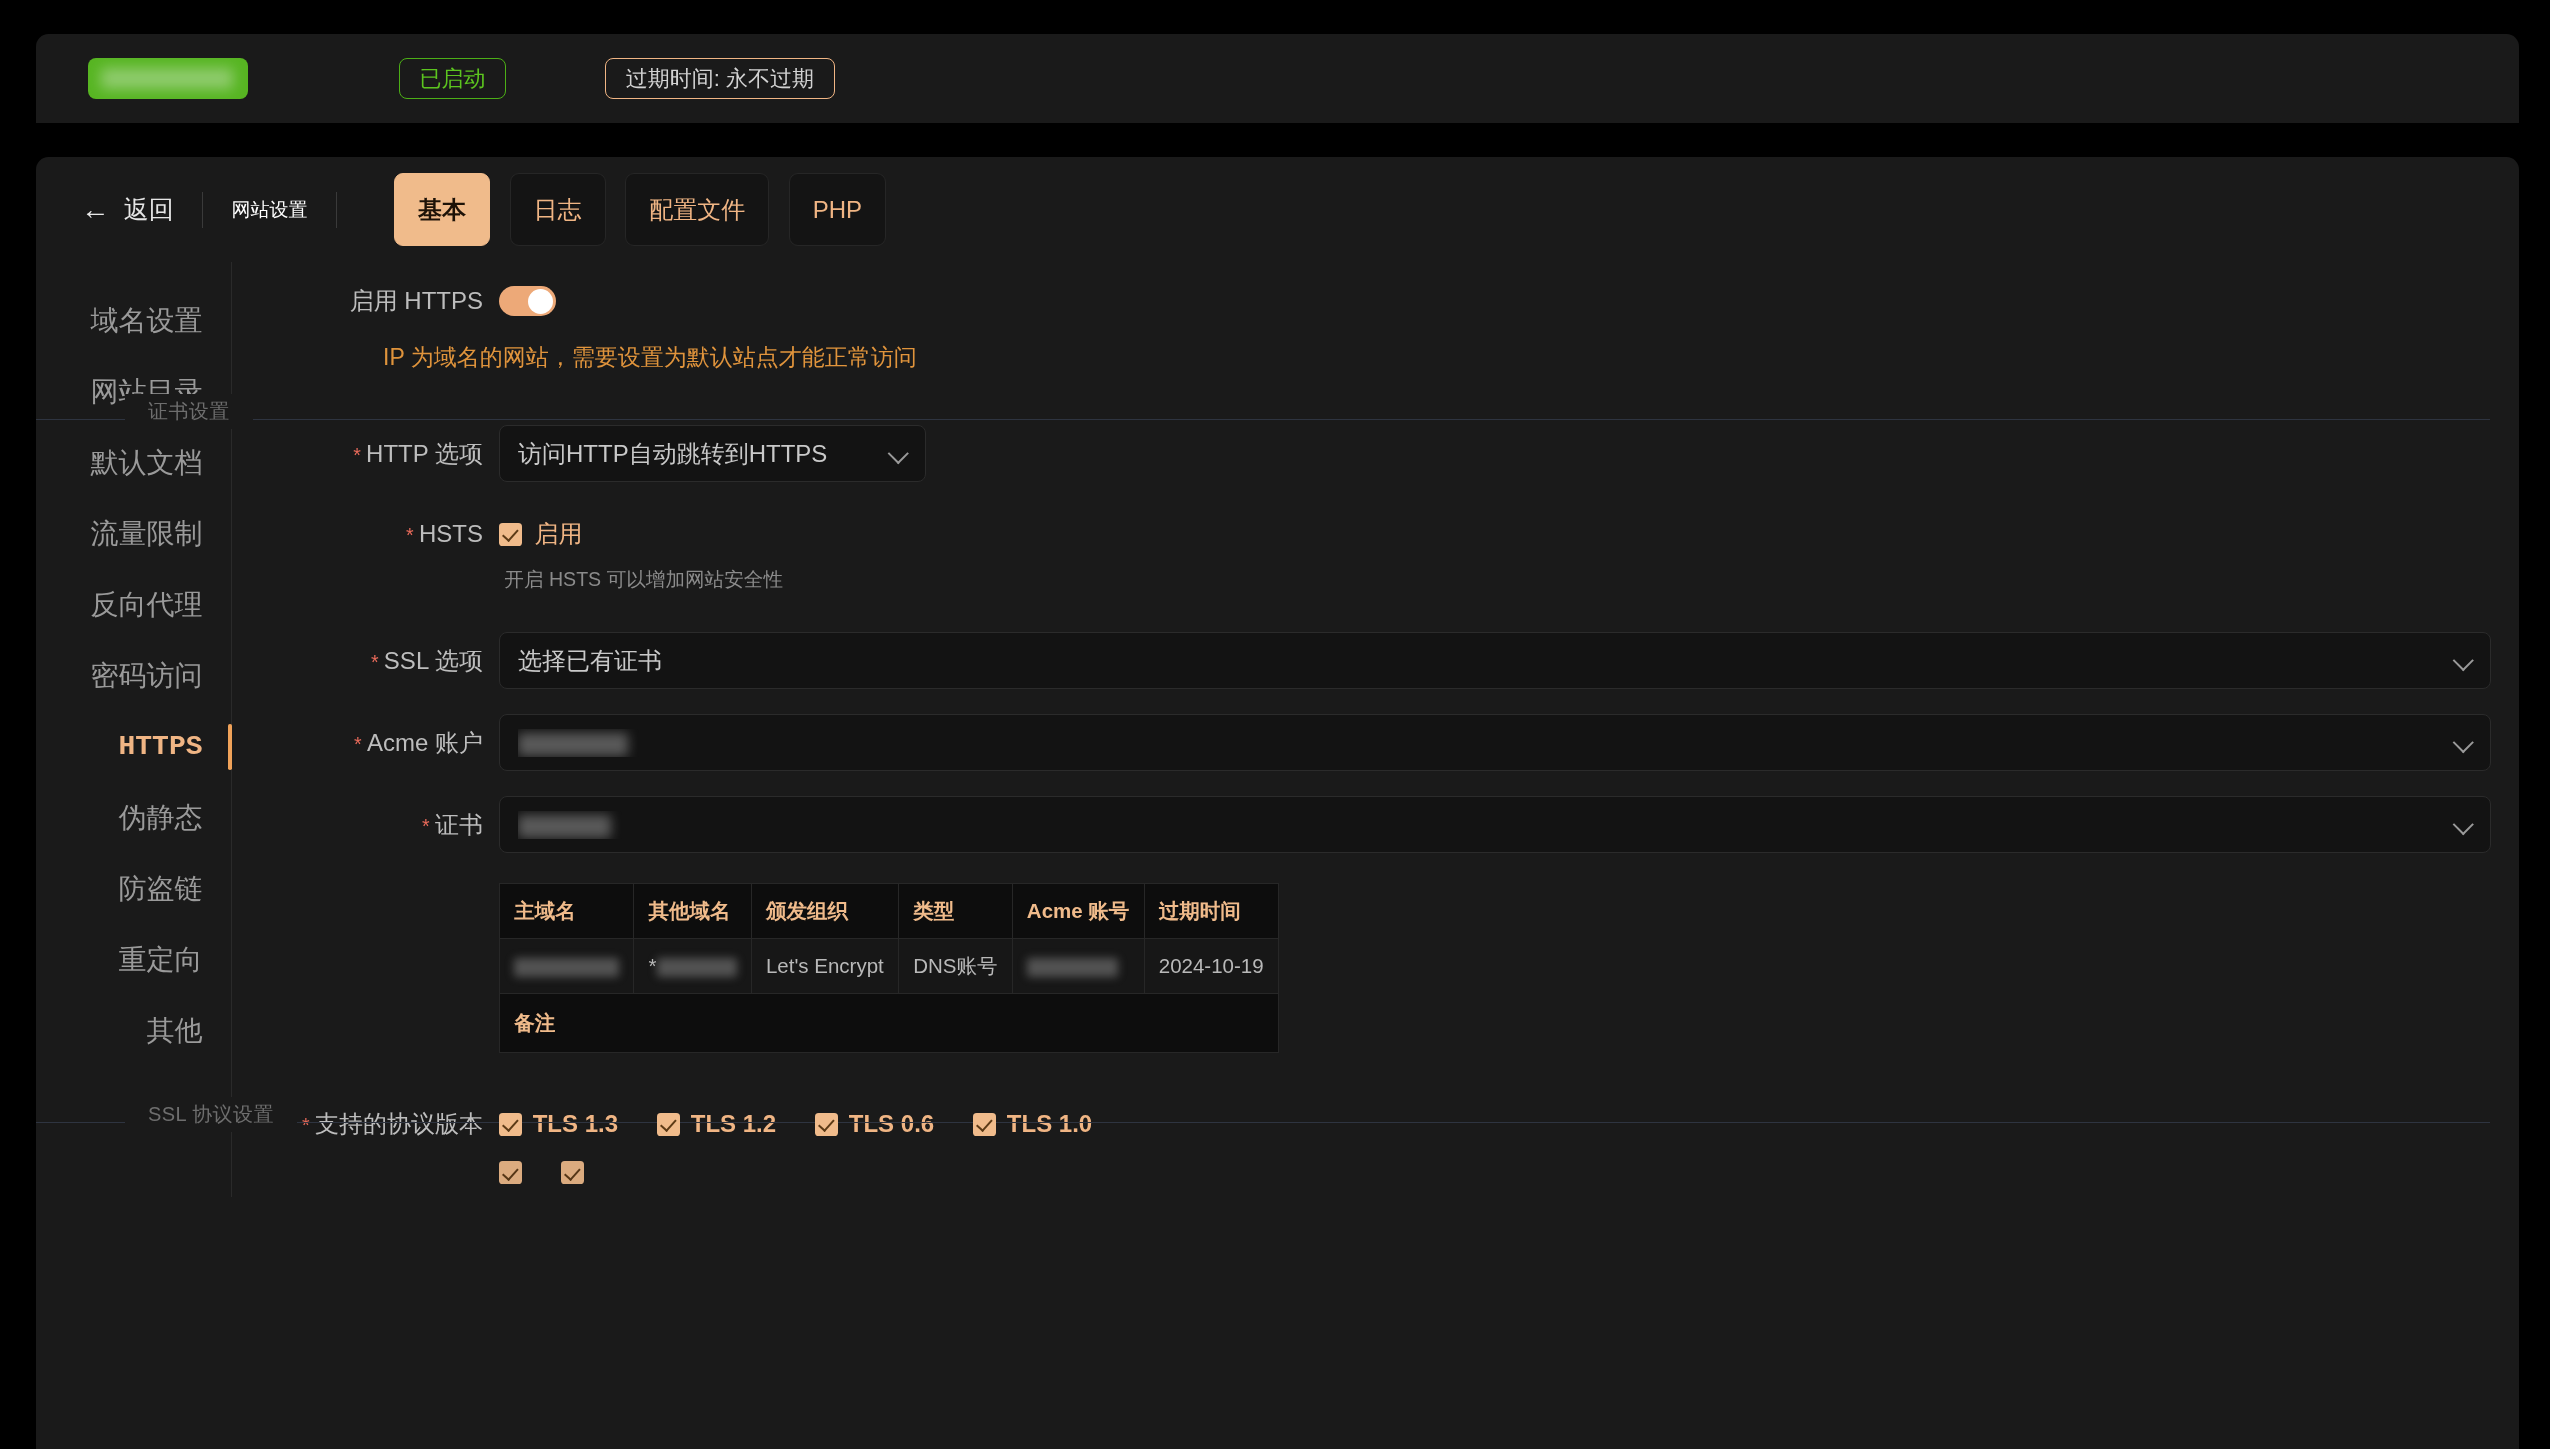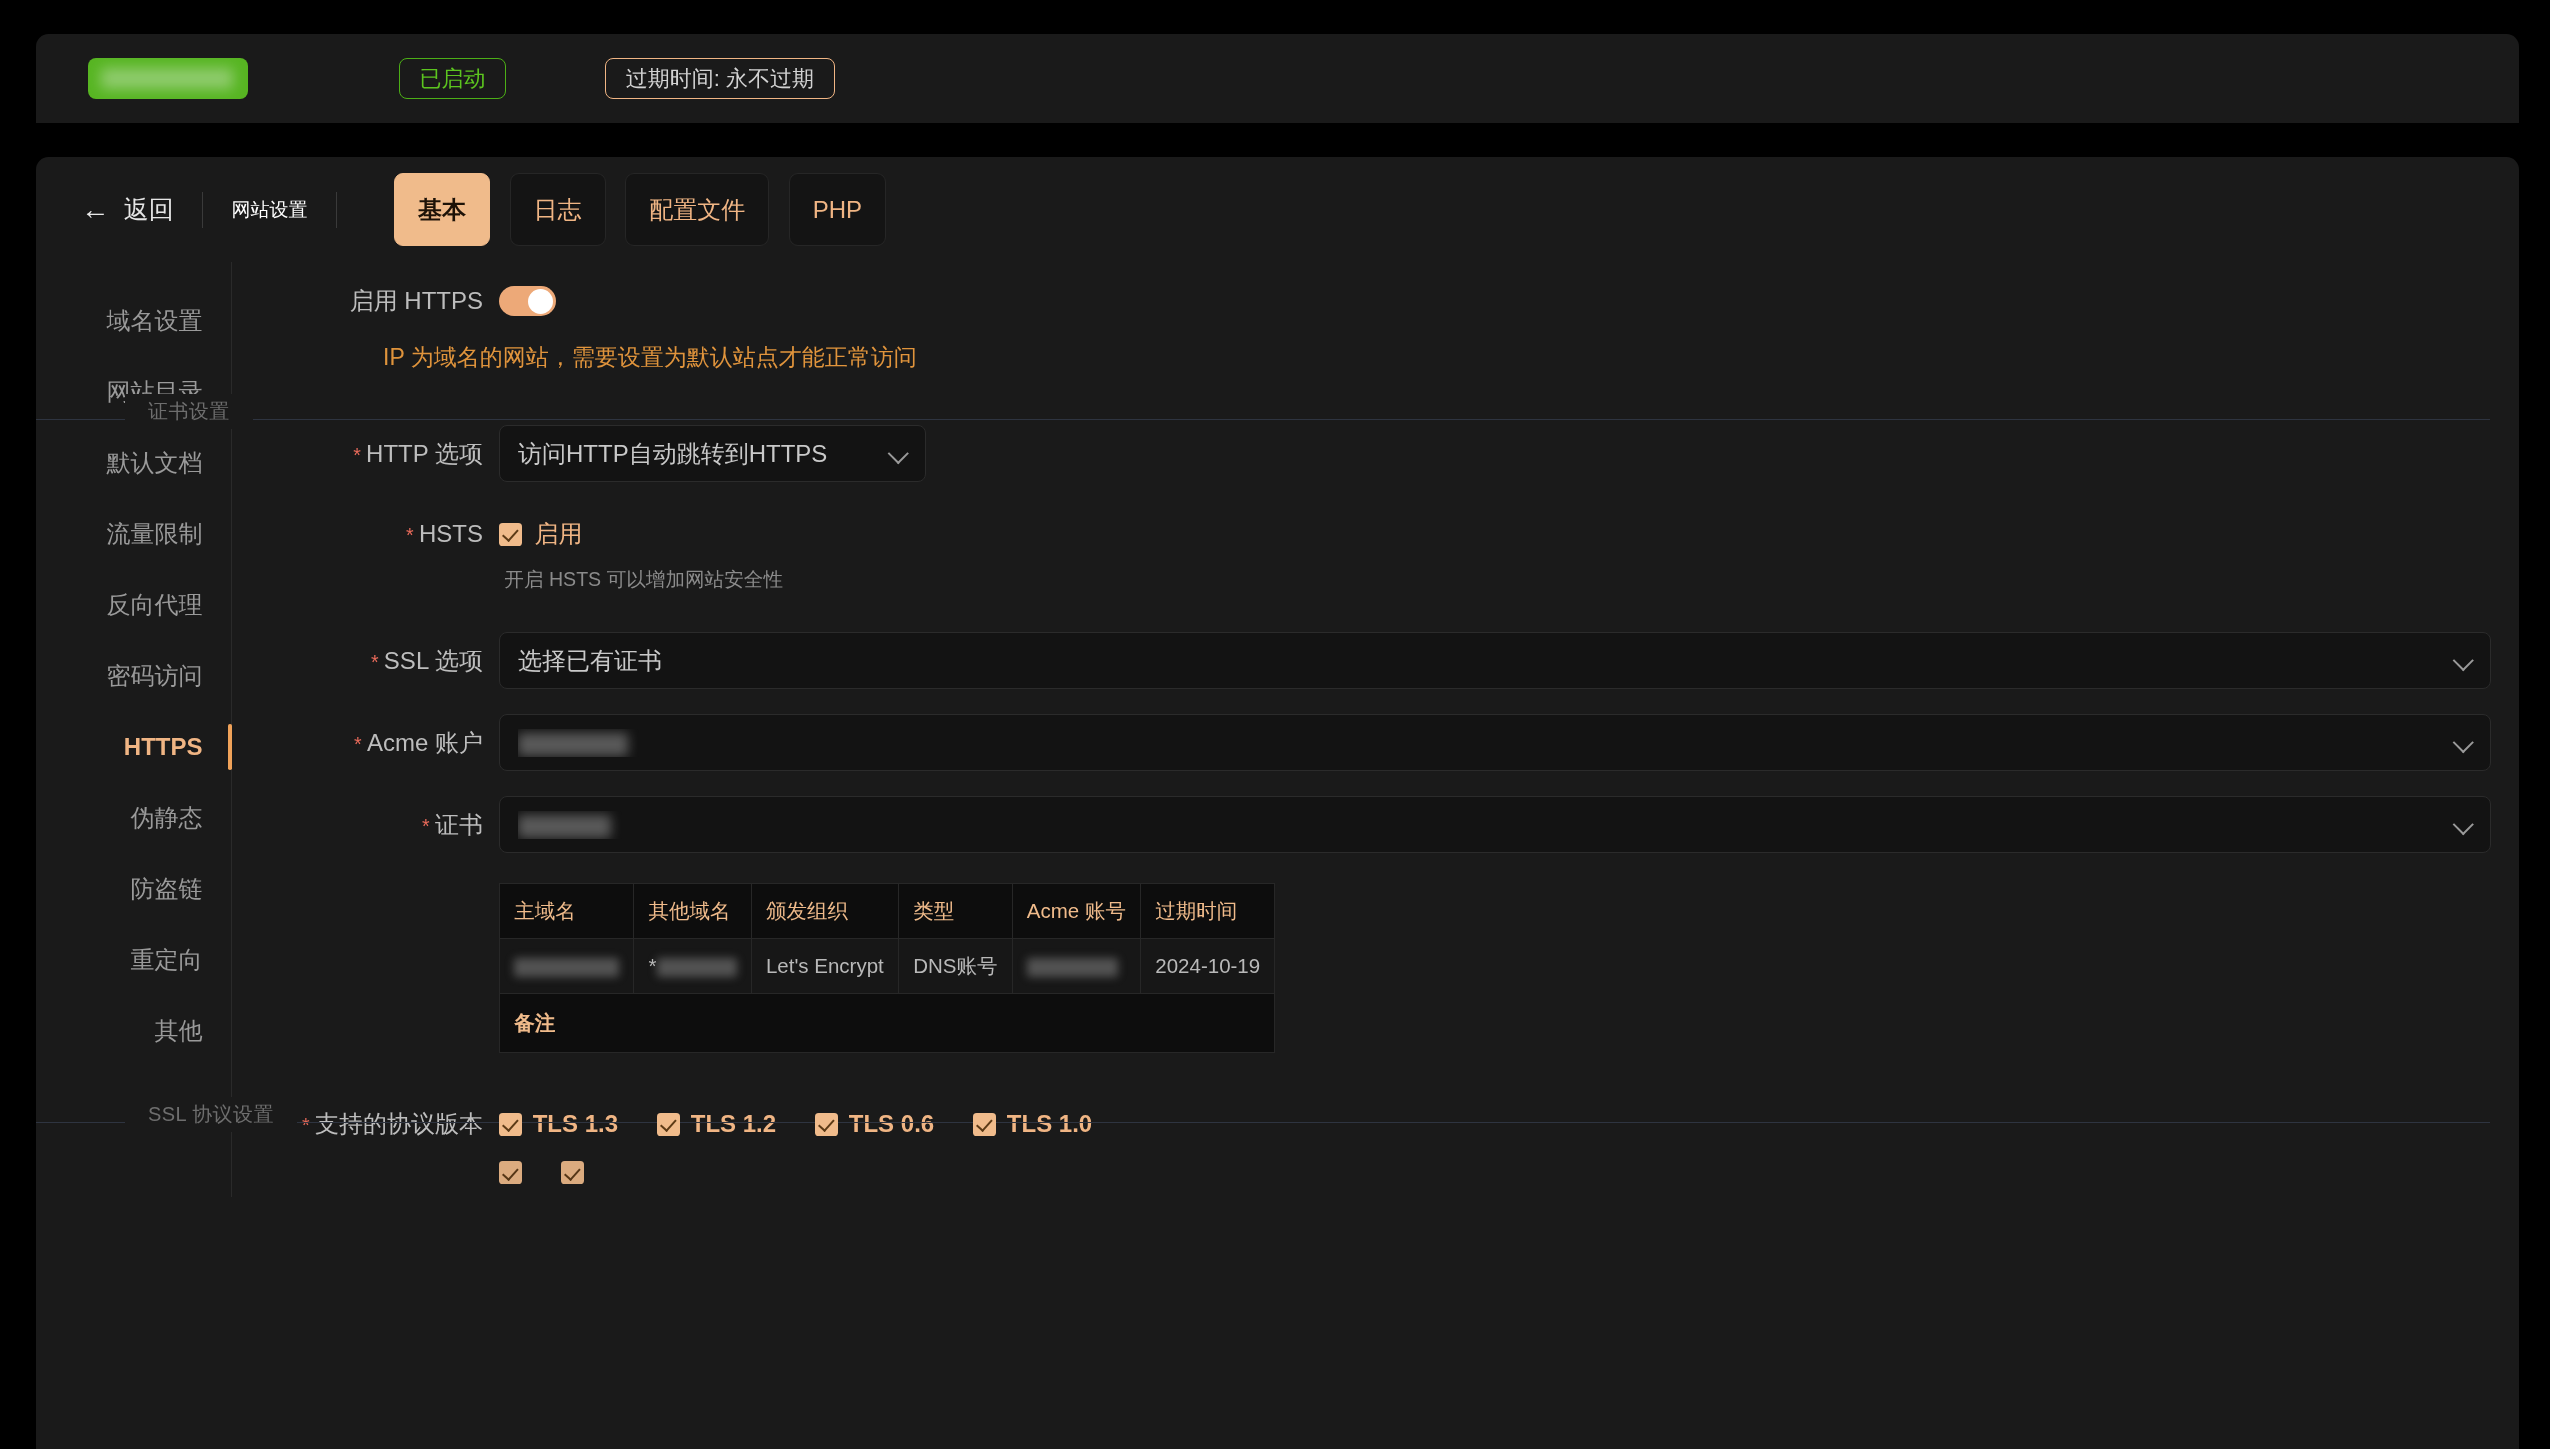--- a/index.html
+++ b/index.html
@@ -91,22 +91,22 @@
   .sidebar {
     width: 196px; flex: 0 0 196px;
     padding-top: 23px;
     display: flex; flex-direction: column; align-items: flex-end;
     border-right: 0.9px solid #2a2a2a;
   }
   .side-item {
     width: 100%; height: 71px;
     display: flex; align-items: center; justify-content: flex-end;
     padding-right: 28.5px;
-    font-size: 24px; color: #9a9a9a;
-    cursor: pointer; position: relative;
+    font-size: 28px; color: #9a9a9a;
+    cursor: pointer; position: relative; font-family: Liberation Mono, monospace;
   }
   .side-item.active { color: #f0b584; font-weight: 700; }
   .side-item.active::after {
     content: ""; position: absolute; right: -0.9px; top: 12.5px;
     width: 3.6px; height: 46px; background: #f0a259; border-radius: 1.8px;
   }
 
   .form { flex: 1; padding: 23px 18px 0 0; position: relative; }
 
   .row { display: flex; align-items: center; }
@@ -200,21 +200,21 @@
     border: 0.9px solid #272727; border-radius: 3.6px;
     border-collapse: collapse;
     background: #151515;
   }
   .table th, .table td {
     border: 0.9px solid #272727;
     text-align: left; padding: 12.5px 14.2px;
     font-size: 20.5px; font-weight: 400;
     white-space: nowrap;
   }
-  .table th { background: #0d0d0d; color: #f0bb8b; font-weight: 400; height: 55px; }
+  .table th { background: #0d0d0d; color: #f0bb8b; font-weight: 700; height: 55px; }
   .table td { background: #171717; color: #b9b9b9; height: 55px; }
   .table td .blur-cell {
     display: inline-block; height: 19.6px;
     background: rgba(180,180,180,.38); filter: blur(4.5px);
     border-radius: 2.7px; vertical-align: middle;
   }
   .note-row td { background: #0d0d0d; color: #f0bb8b; font-weight: 700; height: 59px; }
 
   
   .tls-row { display: flex; align-items: center; margin-top: 5.3px; }

